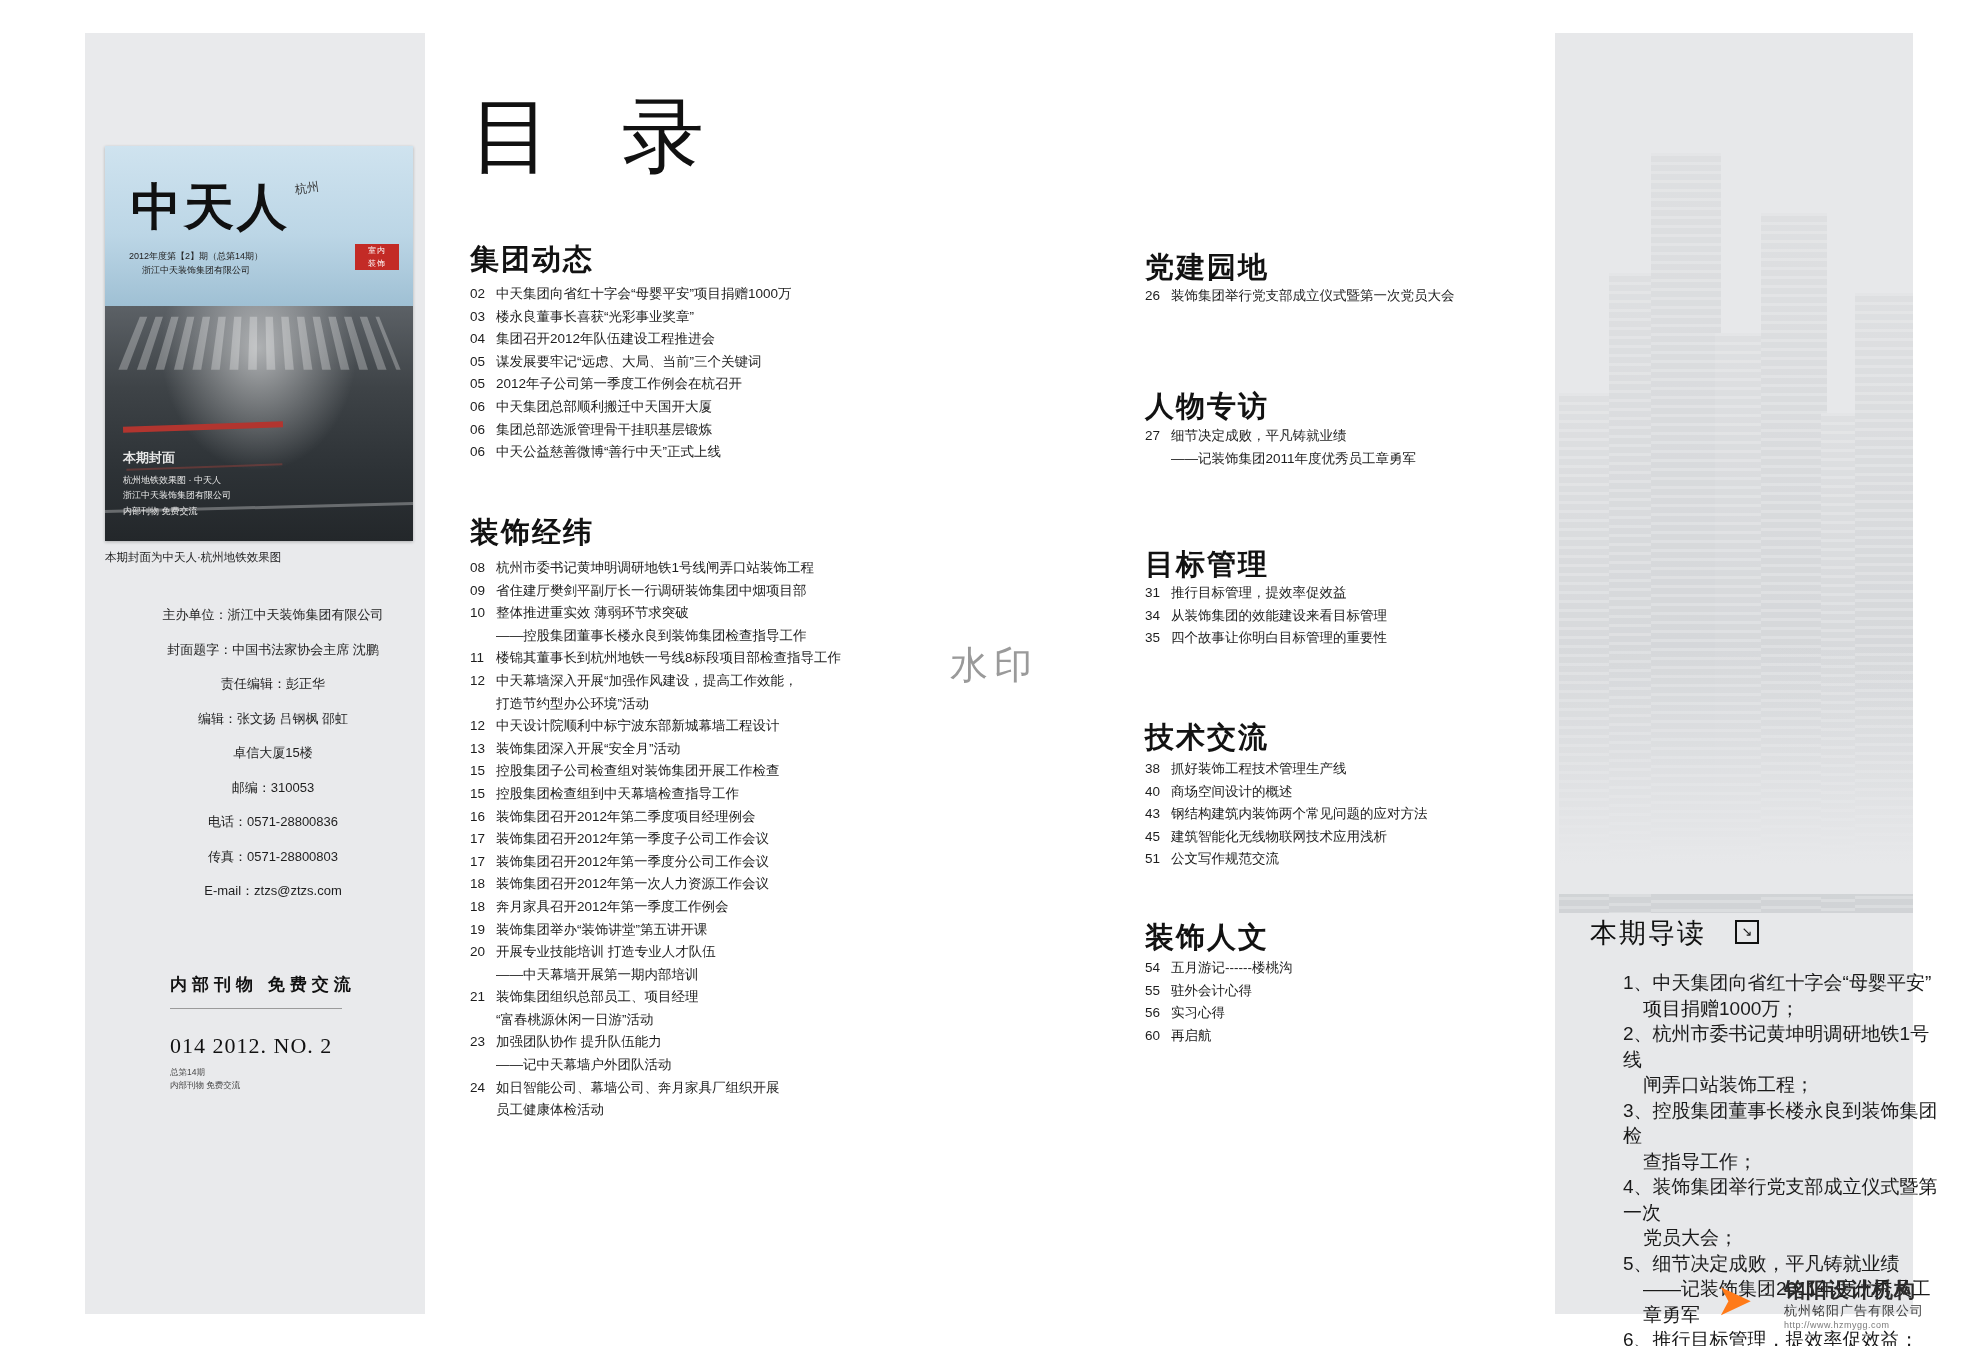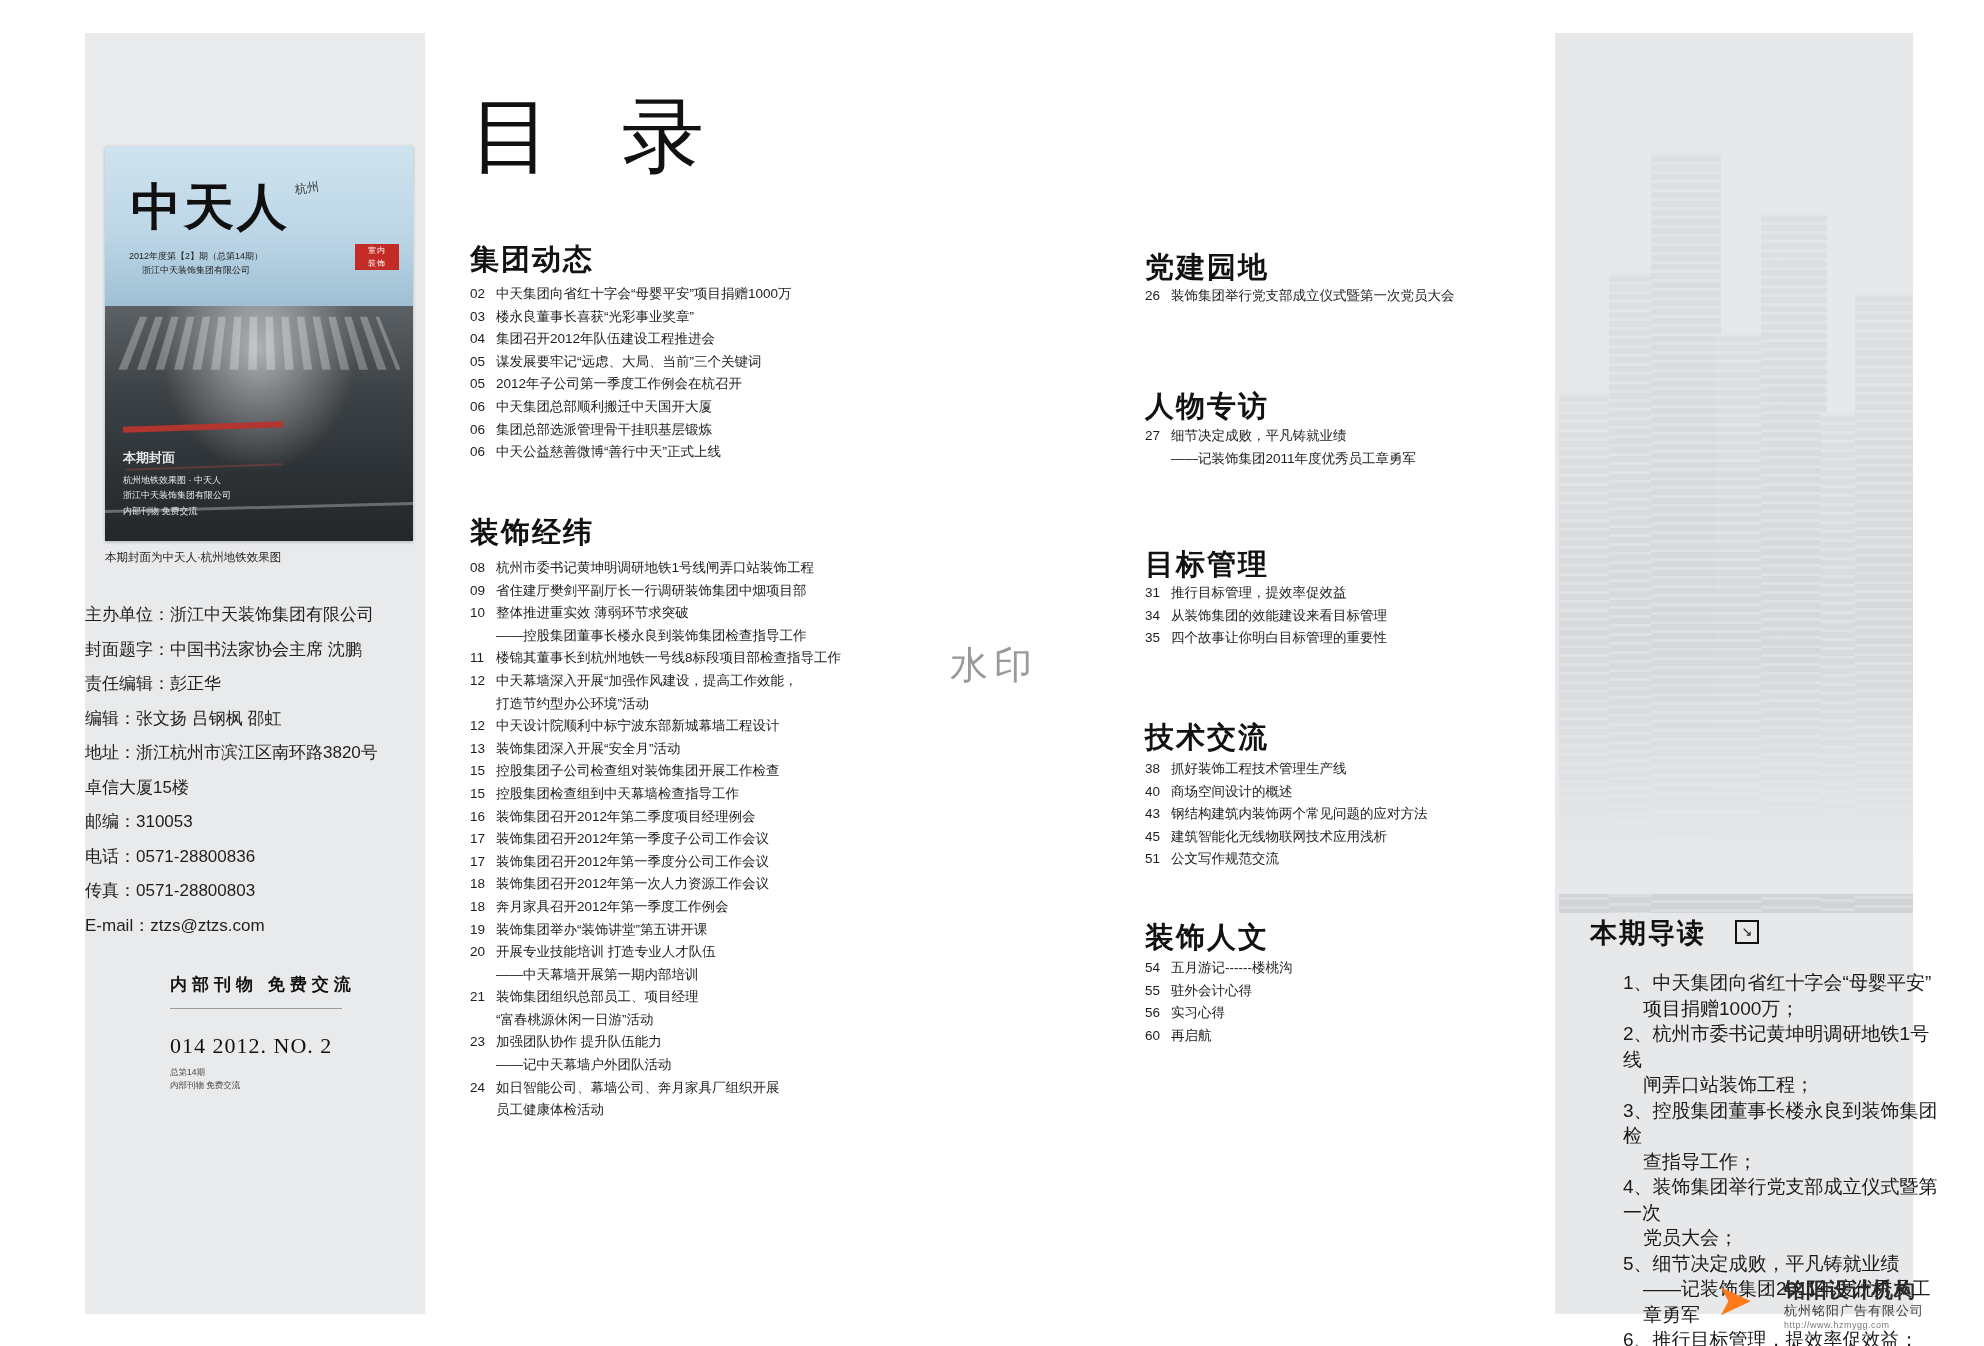--- a/index.html
+++ b/index.html
@@ -148,22 +148,22 @@
     top: 404px;
     width: 280px;
     font-size: 11.5px;
     color: #232323;
   }
   .imprint {
     position: absolute;
     left: 0;
     top: 565px;
     width: 376px;
-    text-align: left;
-    font-size: 17px;
+    text-align: center;
+    font-size: 13px;
     color: #1e1e1e;
     line-height: 34.5px;
   }
   .imprint div { white-space: nowrap; }
   .free-line {
     position: absolute;
     left: 85px;
     top: 940px;
     font-size: 17px;
     letter-spacing: 5px;
@@ -269,21 +269,21 @@
     color: #1c1c1c;
   }
   .list .sub { padding-left: 26px; display: block; }
   
   #col-a { left: 470px; text-align: center; }
   .digest-title {
     position: absolute;
     left: 1590px;
     top: 915px;
     font-size: 27px;
-    font-weight: bold;
+    font-weight: normal;
     letter-spacing: 2px;
     color: #111;
   }
   .digest-icon {
     position: absolute;
     left: 1735px;
     top: 920px;
     width: 20px;
     height: 20px;
     border: 2px solid #111;
@@ -371,21 +371,20 @@
         </div>
       </div>
       <div class="cover-note">本期封面为中天人·杭州地铁效果图</div>
     </div>
 
     <div class="imprint">
       <div>主办单位：浙江中天装饰集团有限公司</div>
       <div>封面题字：中国书法家协会主席 沈鹏</div>
       <div>责任编辑：彭正华</div>
       <div>编辑：张文扬 吕钢枫 邵虹</div>
-      <div>地址：浙江杭州市滨江区南环路3820号</div>
       <div>卓信大厦15楼</div>
       <div>邮编：310053</div>
       <div>电话：0571-28800836</div>
       <div>传真：0571-28800803</div>
       <div>E-mail：ztzs@ztzs.com</div>
     </div>
 
     <div class="free-line">内部刊物  免费交流</div>
     <div class="rule"></div>
     <div class="issue">014  2012. NO. 2</div>

